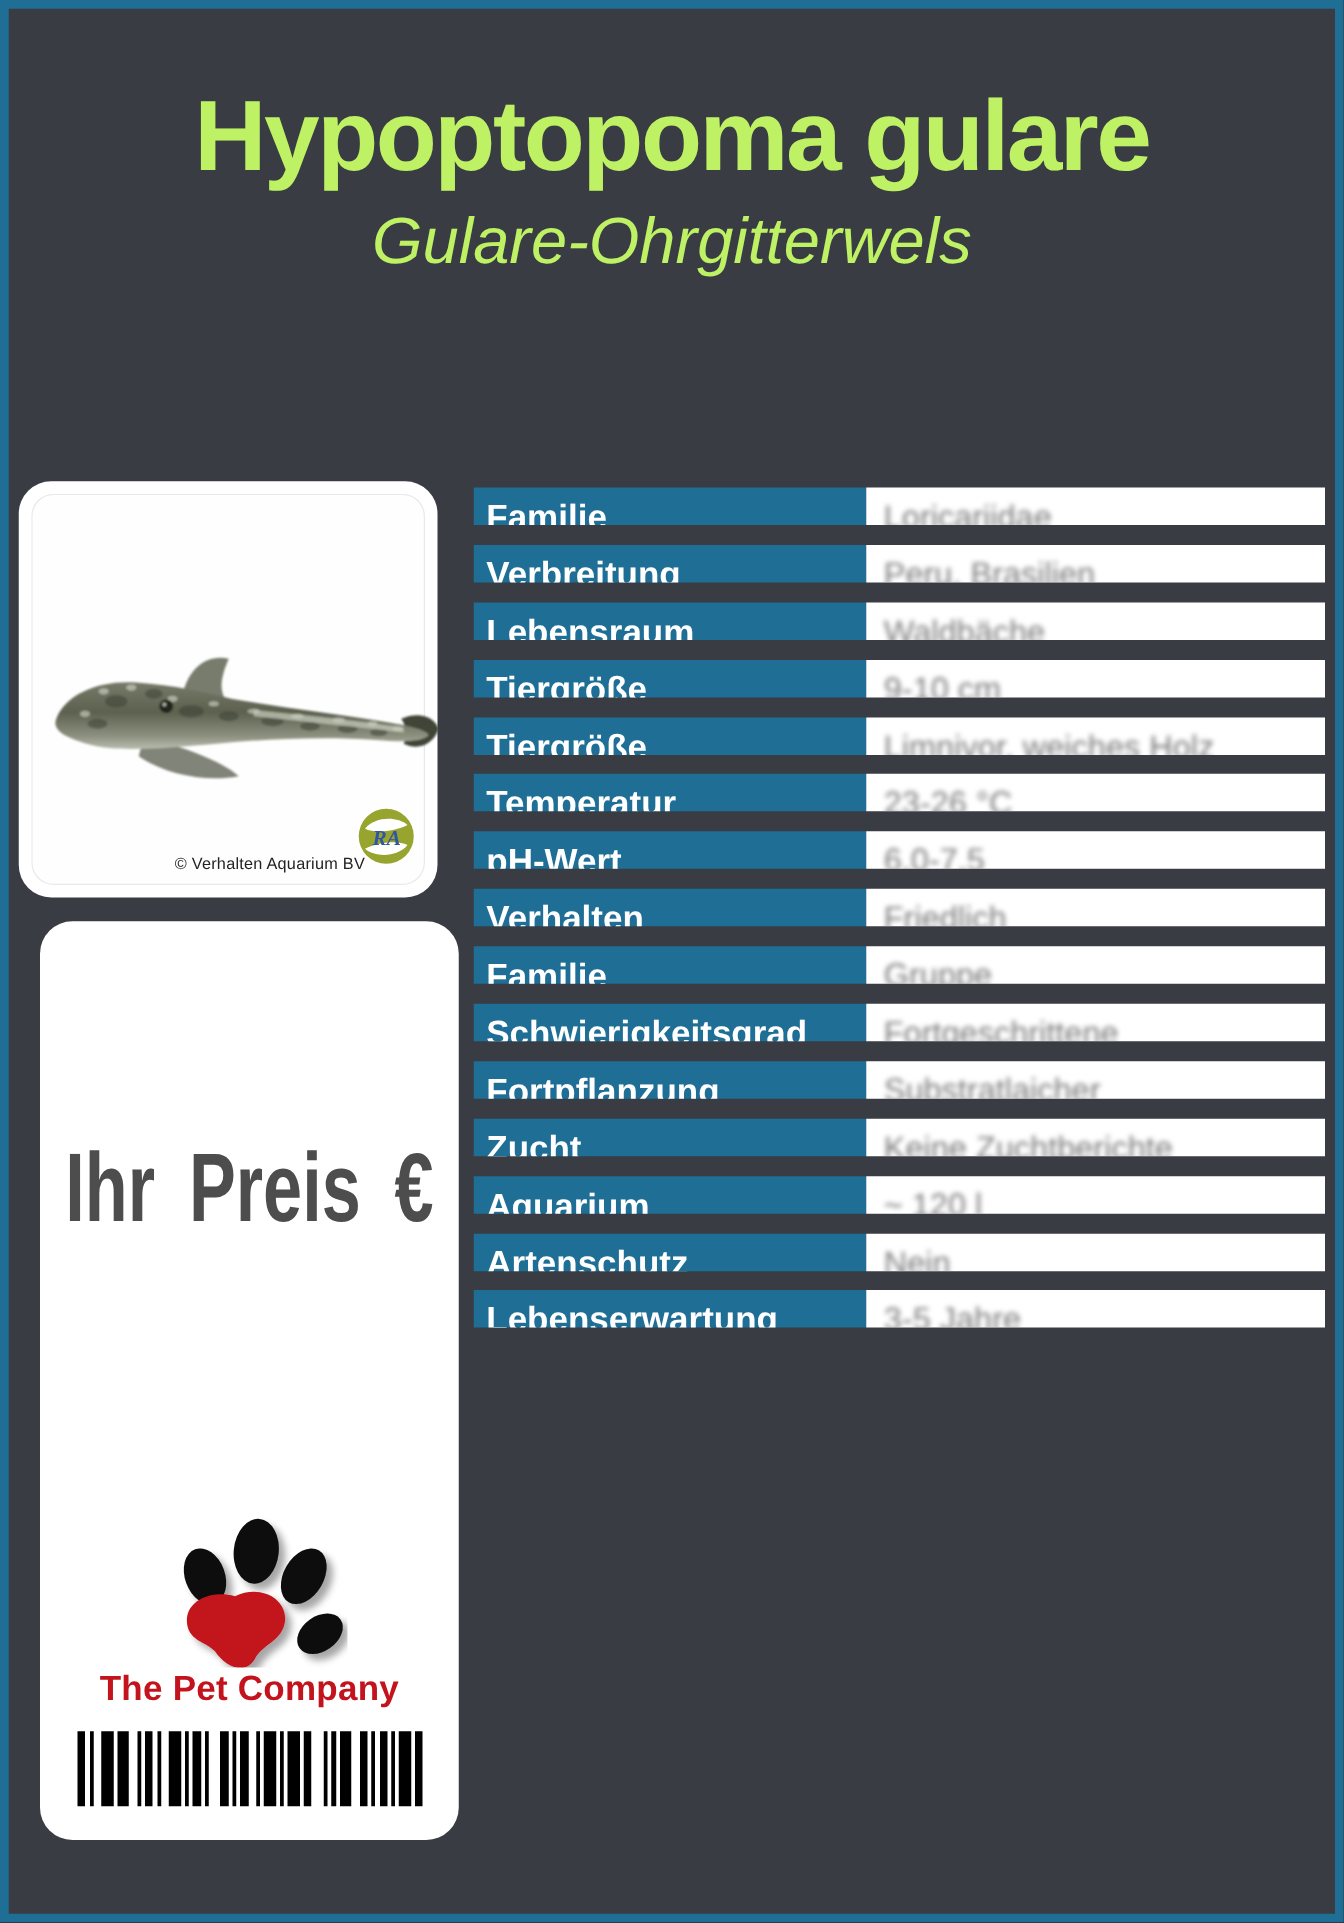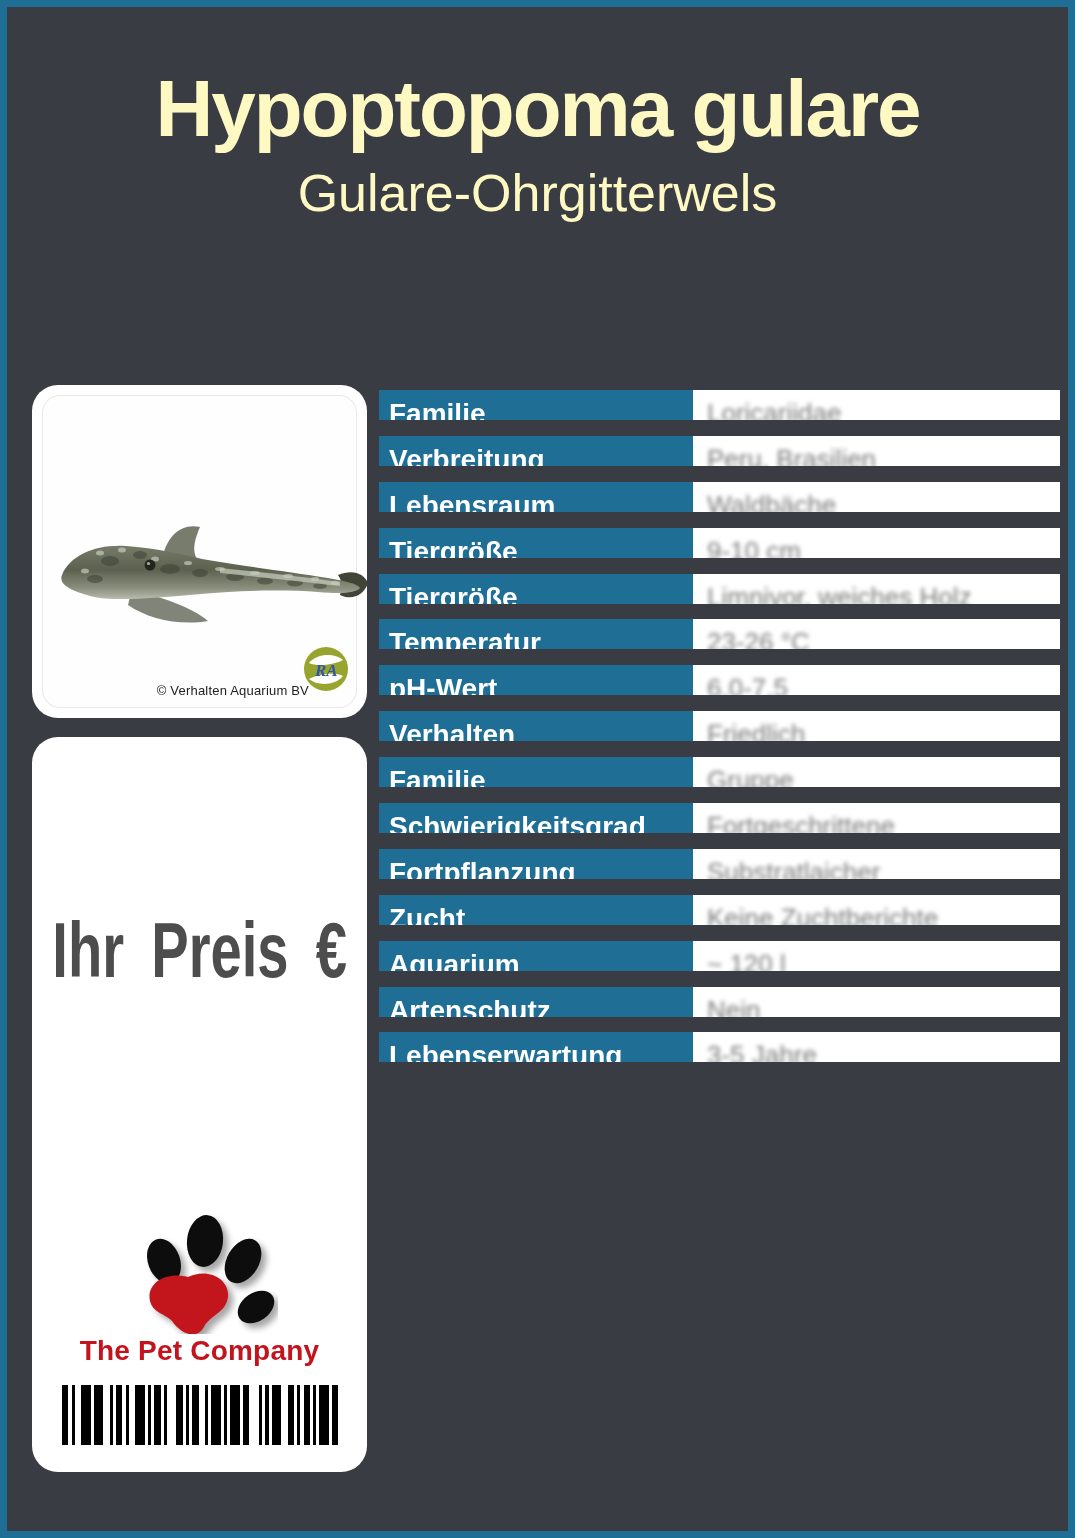--- a/index.html
+++ b/index.html
@@ -15,30 +15,30 @@
   body{font-family:"Liberation Sans", sans-serif;}
   .canvas{
     position:relative;
     width:1075px;height:1538px;
     background:var(--background);
     border:7px solid var(--accent-blue);
     overflow:hidden;
     margin:0 auto;
   }
   
-  .header{position:absolute;top:60px;left:0;width:100%;text-align:center;color:#fef9c3;}
+  .header{position:absolute;top:60px;left:0;width:100%;text-align:center;color:#bef264;}
   .title{
     font-size:80px;font-weight:bold;letter-spacing:-2px;line-height:1.05;
   }
   .subtitle{
-    font-size:52px;font-weight:400;margin-top:12px;letter-spacing:0px;
+    font-size:52px;font-style:italic;font-weight:400;margin-top:12px;letter-spacing:0px;
   }
   
   .photo-card{
-    position:absolute;left:25px;top:378px;width:335px;height:333px;
+    position:absolute;left:8px;top:378px;width:335px;height:333px;
     background:var(--card-white);border-radius:26px;
   }
   .photo-inner{
     position:absolute;inset:10px;border-radius:18px;background:#fefefe;
     box-shadow:0 0 0 1px #e9e9e9 inset;
   }
   .fish-svg{position:absolute;left:8px;top:118px;}
   .attribution{
     position:absolute;right:48px;bottom:10px;
     font-size:13px;color:#222;letter-spacing:0.2px;white-space:nowrap;

